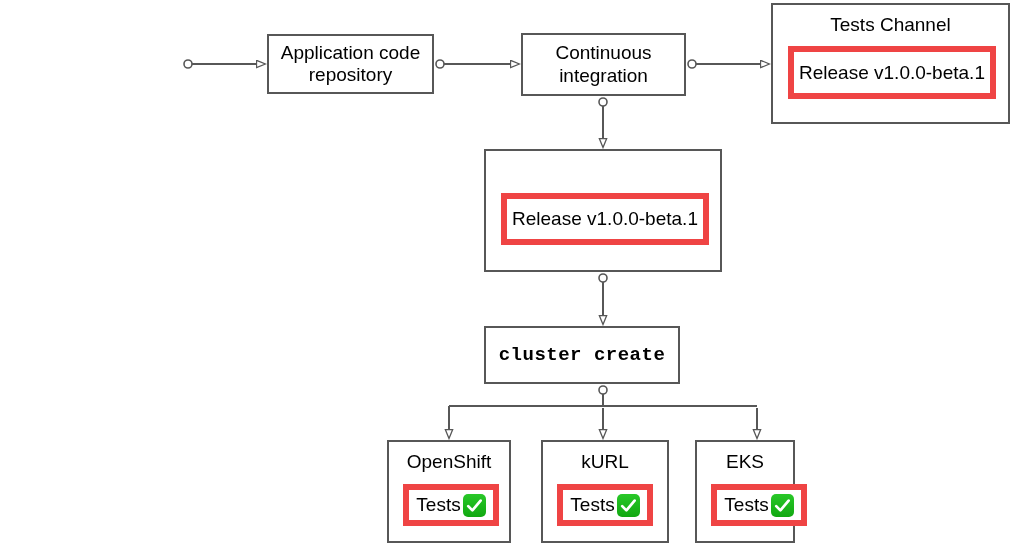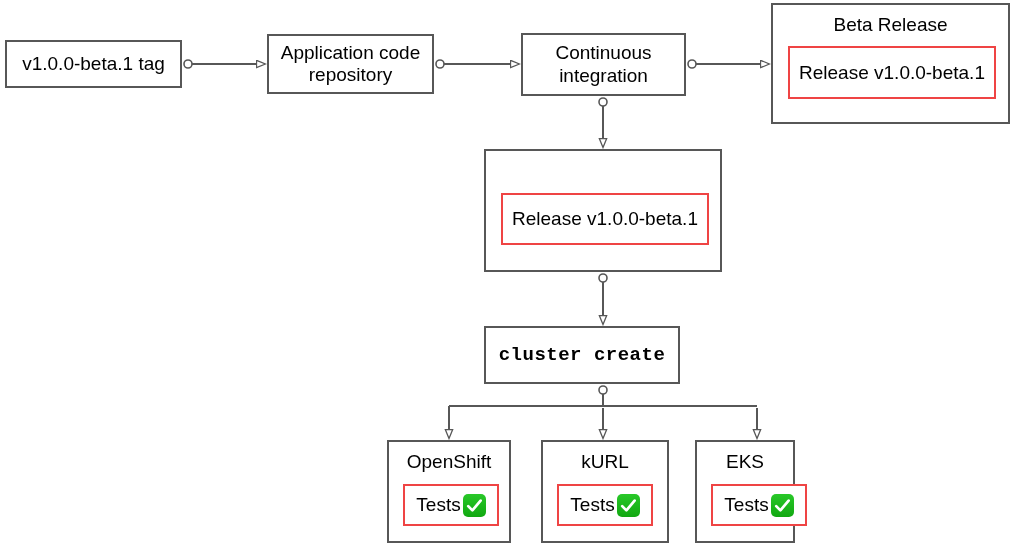--- a/index.html
+++ b/index.html
@@ -42,21 +42,21 @@
     position:absolute;
     left:0;right:0;
     text-align:center;
     font-size:19px;
     color:#000000;
     line-height:1.1;
   }
   .inner-box{
     position:absolute;
     box-sizing:border-box;
-    border:2px solid #ef4444;
+    border:6px solid #ef4444;
     background:#ffffff;
     display:flex;
     align-items:center;
     justify-content:center;
     font-size:19px;
     color:#000000;
   }
   .tests-inner{
     display:flex;
     align-items:center;
@@ -114,34 +114,31 @@
       <g>
         <circle cx="603" cy="390" r="4" fill="#ffffff" stroke="#575757" stroke-width="1.6"></circle>
         <path d="M603,394 L603,406 M449,406 L757,406 M449,406 L449,436"></path>
         <line x1="449" y1="408" x2="449" y2="438" marker-end="url(#arrow)"></line>
         <line x1="603" y1="408" x2="603" y2="438" marker-end="url(#arrow)"></line>
         <line x1="757" y1="408" x2="757" y2="438" marker-end="url(#arrow)"></line>
       </g>
     </g>
   </svg>
 
-  <div class="node" style="left:5px;top:40px;width:177px;height:48px;">
-    <span>v1.0.0-beta.1 tag</span>
-  </div>
 
   <div class="node" style="left:267px;top:34px;width:167px;height:60px;padding:12px 10px;">
     <span>Application code repository</span>
   </div>
 
   <div class="node" style="left:521px;top:33px;width:165px;height:63px;padding:0 10px;">
     <span>Continuous integration</span>
   </div>
 
   <div class="container-node" style="left:771px;top:3px;width:239px;height:121px;">
-    <div class="container-title" style="top:10px;">Beta Release</div>
+    <div class="container-title" style="top:10px;">Tests Channel</div>
     <div class="inner-box" style="left:15px;top:41px;width:208px;height:53px;">
       <span>Release v1.0.0-beta.1</span>
     </div>
   </div>
 
   <div class="container-node" style="left:484px;top:149px;width:238px;height:123px;">
     <div class="inner-box" style="left:15px;top:42px;width:208px;height:52px;">
       <span>Release v1.0.0-beta.1</span>
     </div>
   </div>

